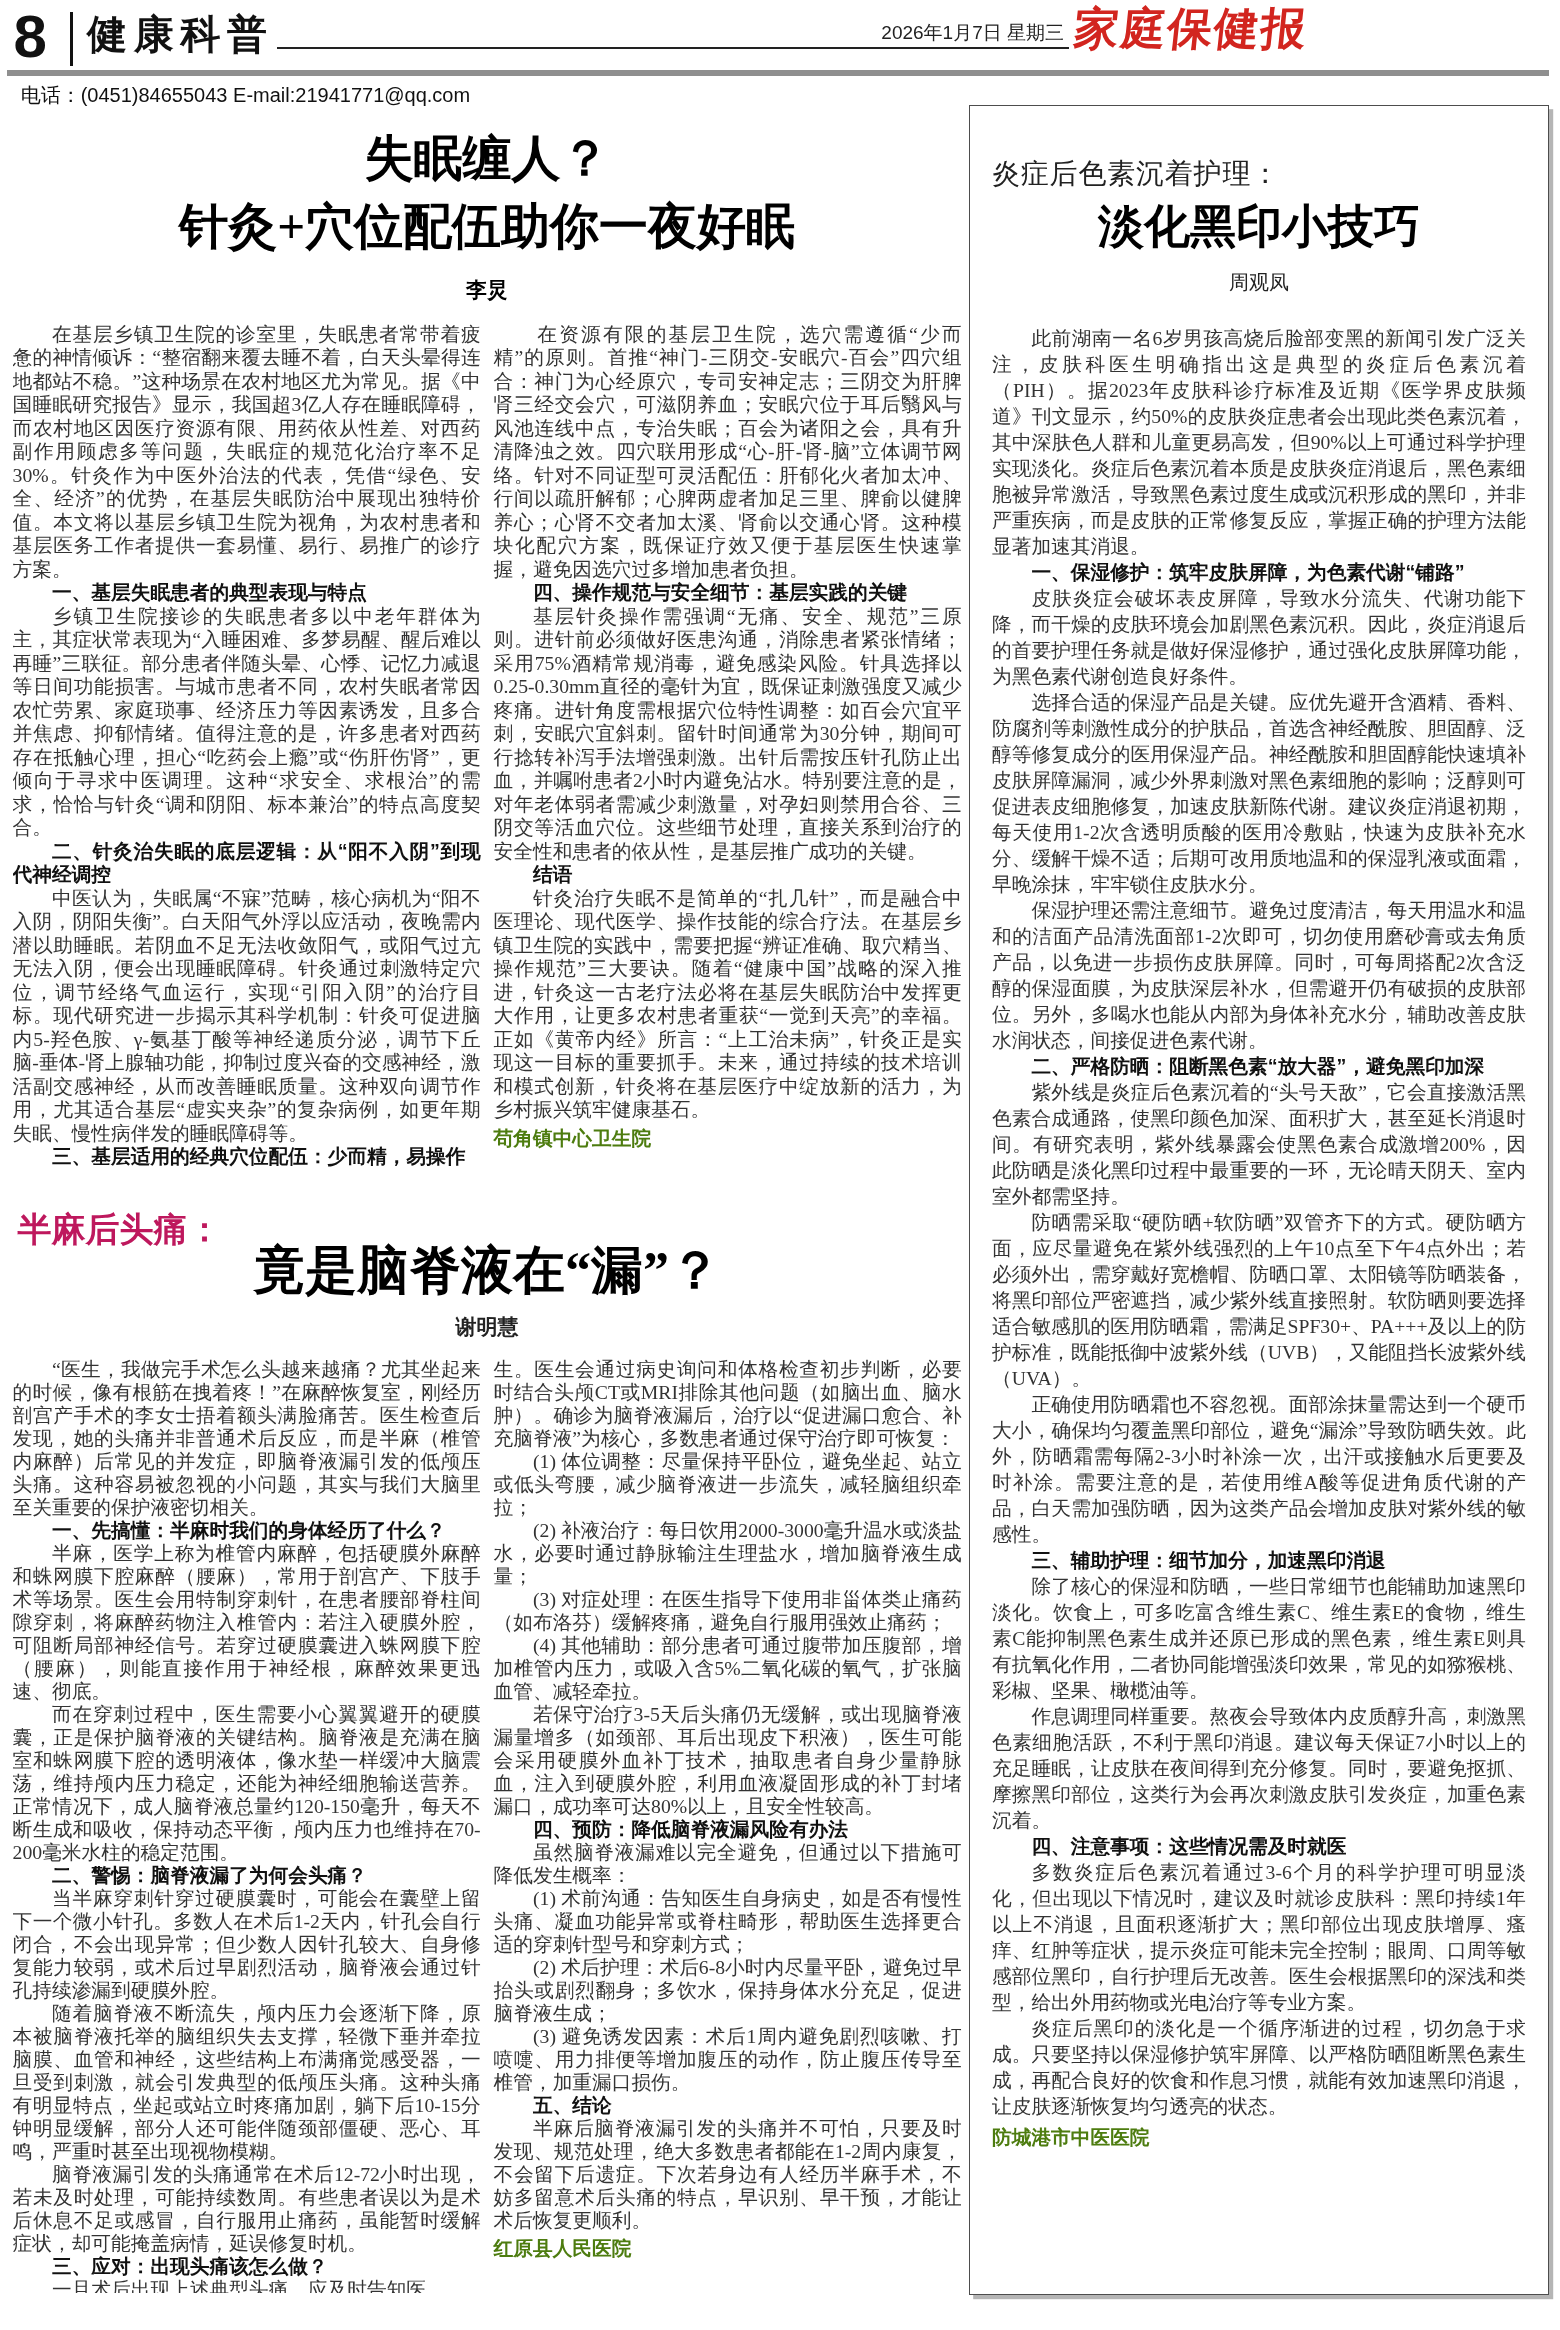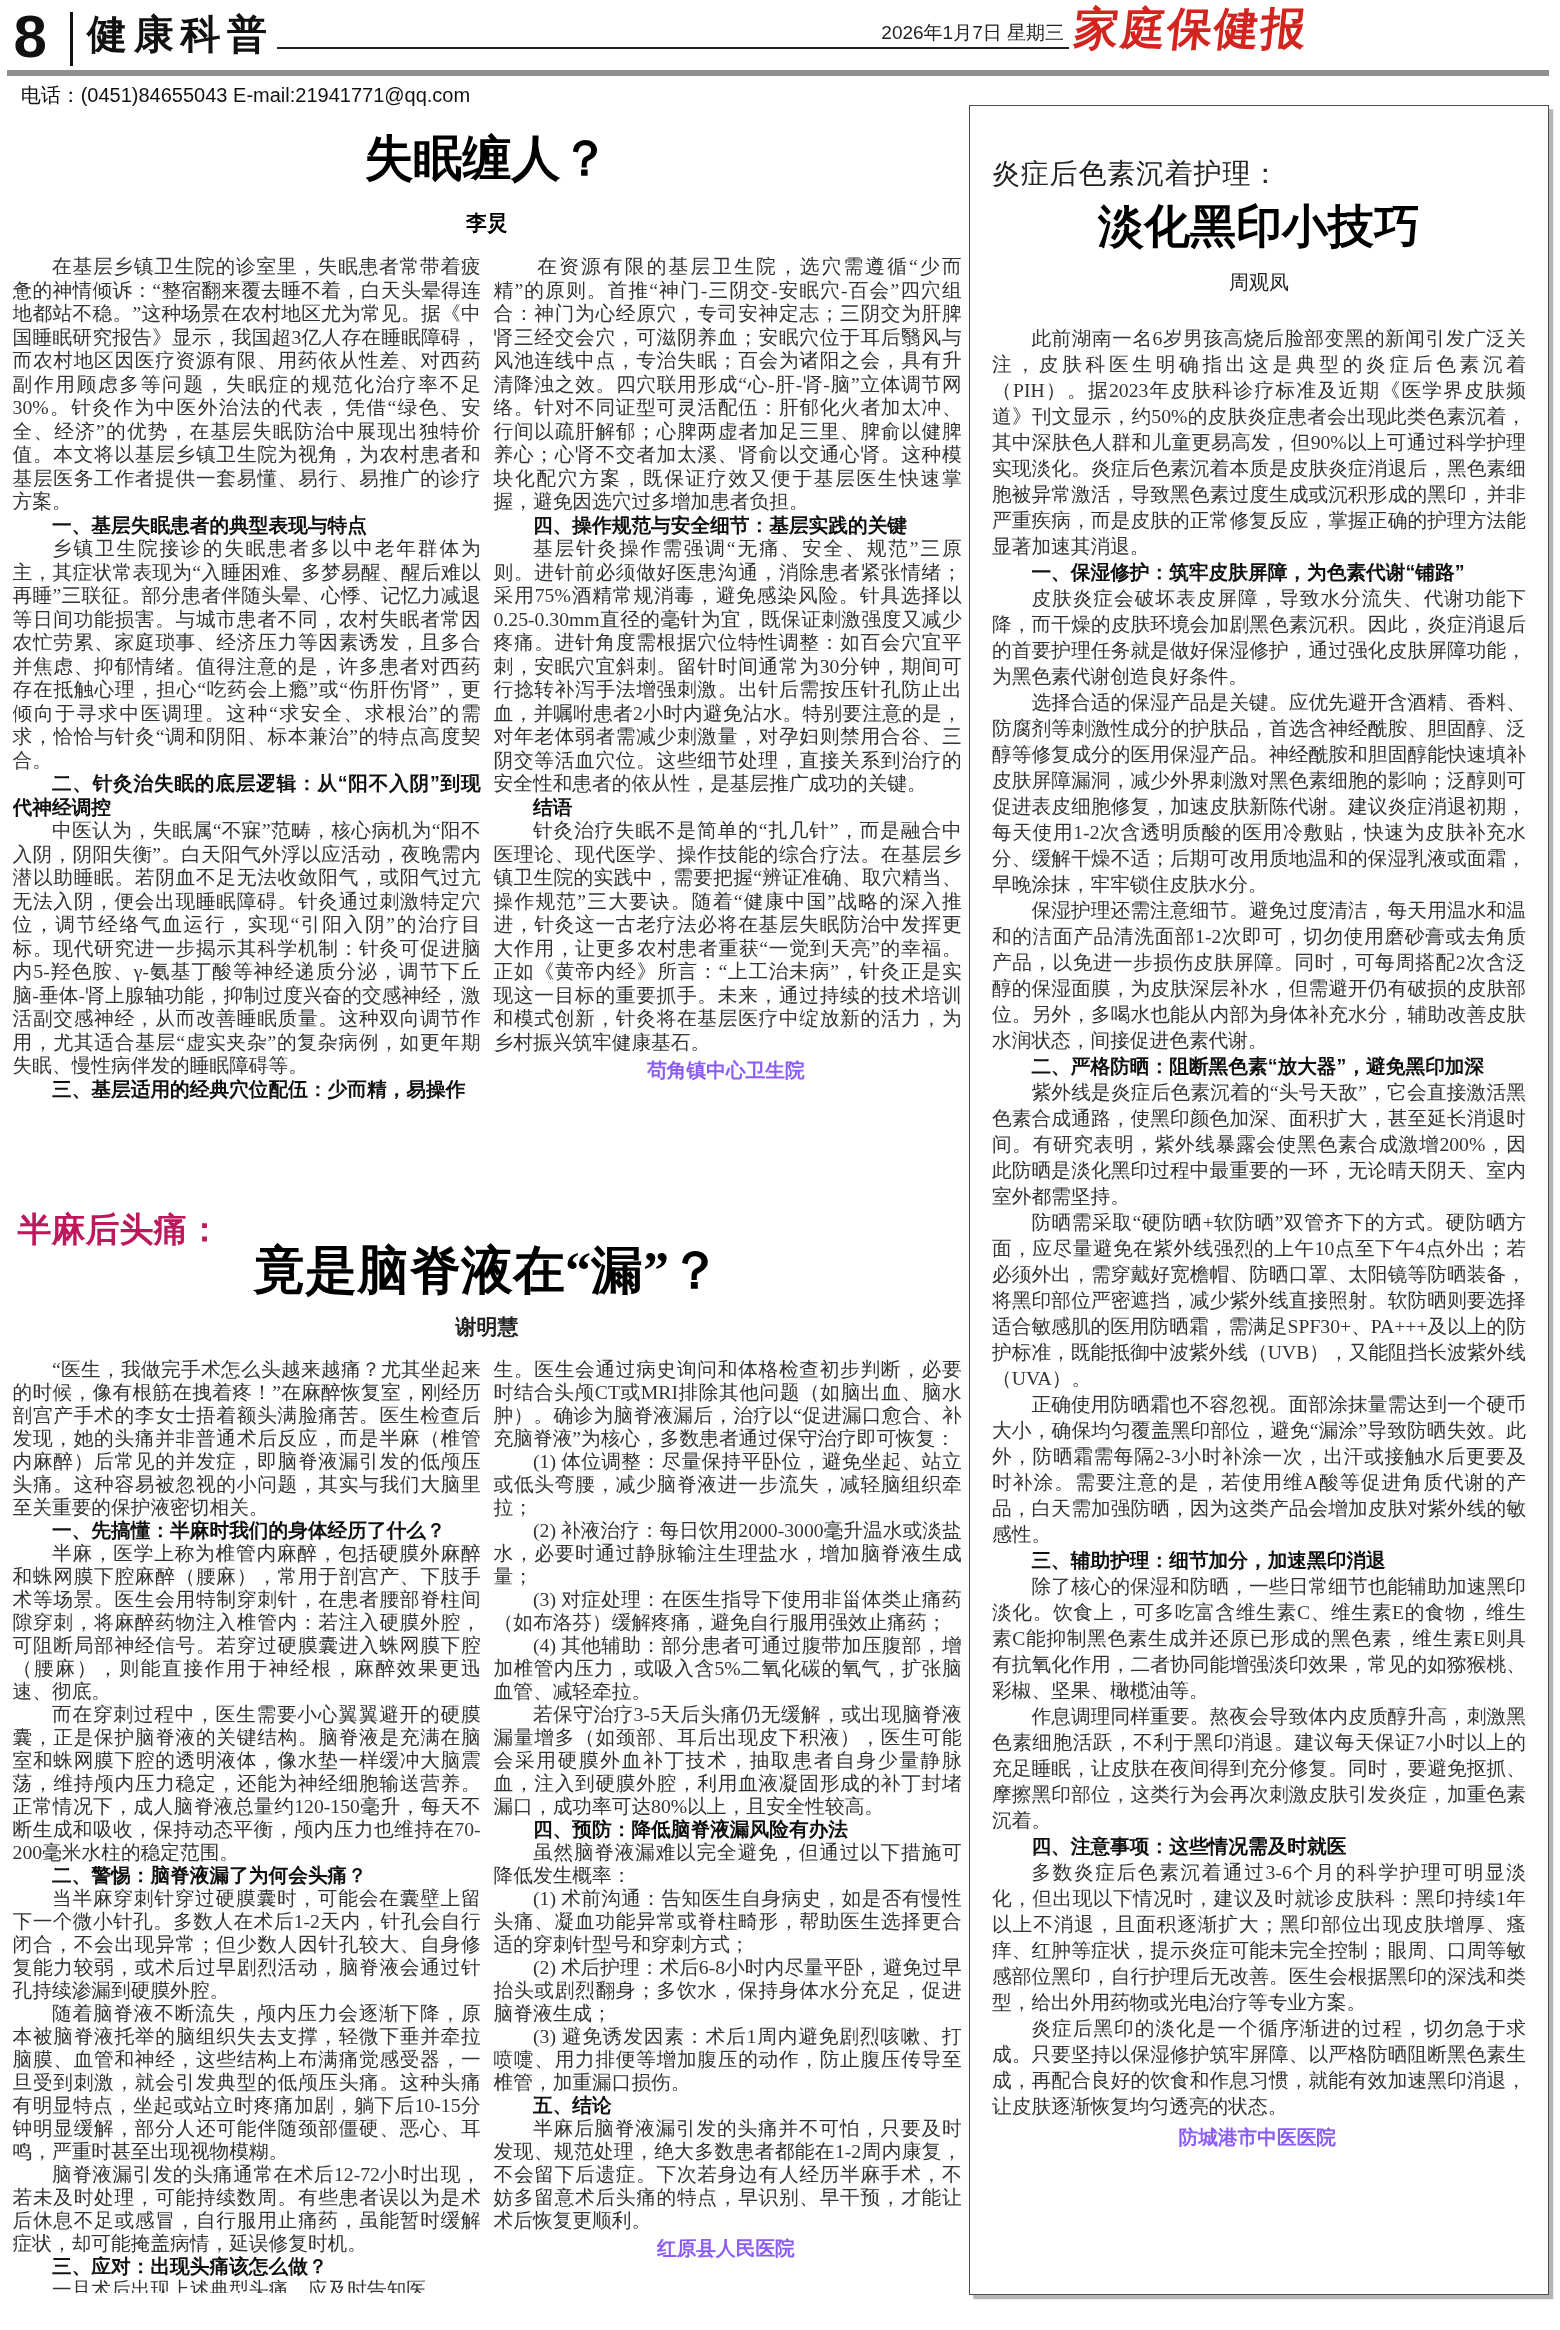--- a/index.html
+++ b/index.html
@@ -17,21 +17,21 @@
   .hdr-masthead{position:absolute;left:1074px;top:6.7px;font-size:45px;font-weight:bold;line-height:1;
                 transform:skewX(-6deg);letter-spacing:1.7px;}
   .hdr-rule-thick{position:absolute;left:6.7px;top:70px;width:1542px;height:5.9px;background:#8f8f8f;}
   .hdr-contact{position:absolute;left:11.7px;top:82px;font-size:20px;color:#111;
                font-family:"Liberation Sans","DejaVu Sans",sans-serif;margin-left:9px;}
   
   .para{margin:0;text-indent:2em;text-align:justify;}
   .para.noind{text-indent:0;}
   .subhead{margin:0;text-indent:2em;text-align:justify;font-weight:bold;color:#111;
            font-family:"Liberation Sans","DejaVu Sans",sans-serif;}
-  .sig{margin:5px 3.4px 0 0;text-align:center;font-weight:bold;color:#8b5cf6;
+  .sig{margin:5px 3.4px 0 0;text-align:left;font-weight:bold;color:#4d7c0f;
        font-family:"Liberation Sans","DejaVu Sans",sans-serif;}
   
   .a1{position:absolute;left:12.6px;top:109px;width:949px;}
   .a1-title{margin:16px;text-align:center;font-size:49px;line-height:1.38;font-weight:bold;color:#000;}
   .a1-byline{margin:11.7px 0 0 0;text-align:center;font-size:21px;font-weight:bold;color:#000000;}
   .cols{display:flex;gap:13px;overflow:hidden;font-size:19.7px;line-height:23.5px;color:#333;}
   .a1 .cols{margin-top:18.4px;height:881px;}
   .coltxt{width:468px;flex:0 0 auto;}
   
   .a2{position:absolute;left:12.6px;top:1205px;width:949px;}
@@ -58,21 +58,21 @@
   <div class="hdr-bar"></div>
   <div class="hdr-section">健康科普</div>
   <div class="hdr-rule-thin"></div>
   <div class="hdr-date">2026年1月7日 星期三</div>
   <div class="hdr-masthead" id="masthead" style="color: rgb(210, 37, 31);">家庭保健报</div>
   <div class="hdr-rule-thick"></div>
   <div class="hdr-contact">电话：(0451)84655043  E-mail:21941771@qq.com</div>
 
   <div class="a1">
     <h1 class="a1-title"><span>失眠缠人？</span><br>
-      </h1>
+      <span>针灸+穴位配伍助你一夜好眠</span></h1>
     <div class="a1-byline">李炅</div>
     <div class="cols">
       <div class="coltxt">
           <p class="para">在基层乡镇卫生院的诊室里，失眠患者常带着疲惫的神情倾诉：“整宿翻来覆去睡不着，白天头晕得连地都站不稳。”这种场景在农村地区尤为常见。据《中国睡眠研究报告》显示，我国超3亿人存在睡眠障碍，而农村地区因医疗资源有限、用药依从性差、对西药副作用顾虑多等问题，失眠症的规范化治疗率不足30%。针灸作为中医外治法的代表，凭借“绿色、安全、经济”的优势，在基层失眠防治中展现出独特价值。本文将以基层乡镇卫生院为视角，为农村患者和基层医务工作者提供一套易懂、易行、易推广的诊疗方案。</p>
           <p class="subhead">一、基层失眠患者的典型表现与特点</p>
           <p class="para">乡镇卫生院接诊的失眠患者多以中老年群体为主，其症状常表现为“入睡困难、多梦易醒、醒后难以再睡”三联征。部分患者伴随头晕、心悸、记忆力减退等日间功能损害。与城市患者不同，农村失眠者常因农忙劳累、家庭琐事、经济压力等因素诱发，且多合并焦虑、抑郁情绪。值得注意的是，许多患者对西药存在抵触心理，担心“吃药会上瘾”或“伤肝伤肾”，更倾向于寻求中医调理。这种“求安全、求根治”的需求，恰恰与针灸“调和阴阳、标本兼治”的特点高度契合。</p>
           <p class="subhead">二、针灸治失眠的底层逻辑：从“阳不入阴”到现代神经调控</p>
           <p class="para">中医认为，失眠属“不寐”范畴，核心病机为“阳不入阴，阴阳失衡”。白天阳气外浮以应活动，夜晚需内潜以助睡眠。若阴血不足无法收敛阳气，或阳气过亢无法入阴，便会出现睡眠障碍。针灸通过刺激特定穴位，调节经络气血运行，实现“引阳入阴”的治疗目标。现代研究进一步揭示其科学机制：针灸可促进脑内5-羟色胺、γ-氨基丁酸等神经递质分泌，调节下丘脑-垂体-肾上腺轴功能，抑制过度兴奋的交感神经，激活副交感神经，从而改善睡眠质量。这种双向调节作用，尤其适合基层“虚实夹杂”的复杂病例，如更年期失眠、慢性病伴发的睡眠障碍等。</p>
           <p class="subhead">三、基层适用的经典穴位配伍：少而精，易操作</p>
         </div>

